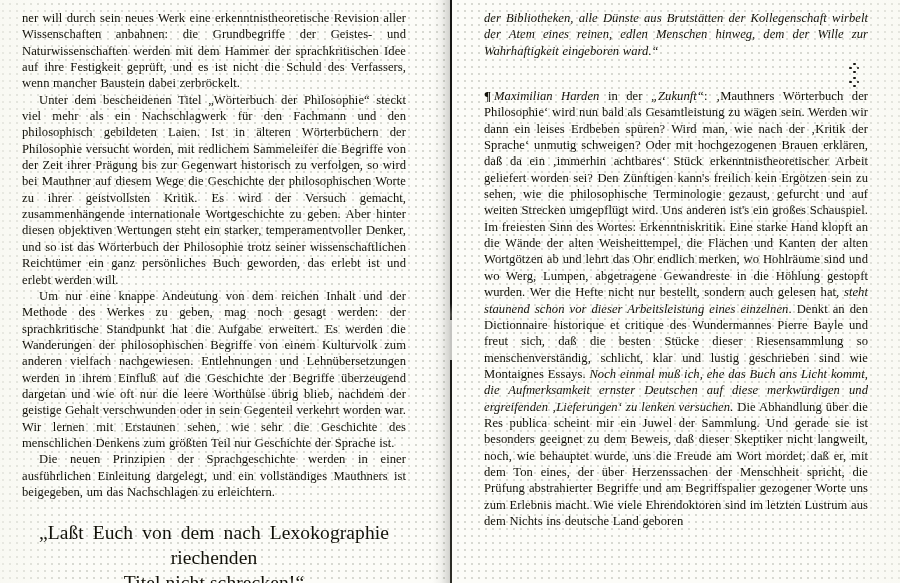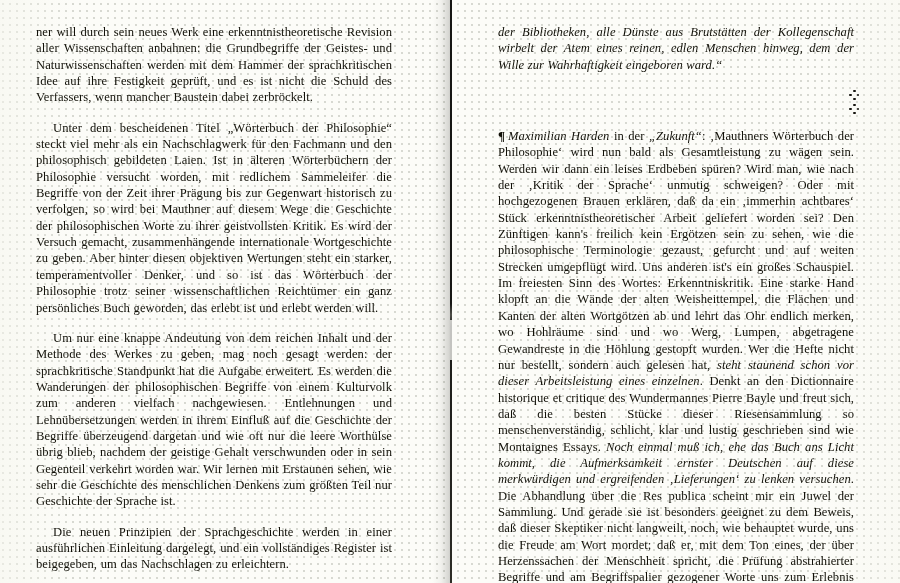--- a/index.html
+++ b/index.html
@@ -70,21 +70,21 @@
 
   .column {
     position: absolute;
     top: 0;
     box-sizing: border-box;
   }
   #col-left  { left: 0px;   width: 430px; padding: 10px 24px 0 22px; }
   #col-right { left: 452px; width: 448px; padding: 10px 32px 0 32px; }
 
   p.para {
-    margin: 14px;
+    margin: 0;
     text-align: justify;
     text-indent: 1.35em;
     font-size: 12.6px;
     line-height: 16.35px;
     letter-spacing: 0.05px;
     word-spacing: 0.4px;
     font-family: Liberation Serif, serif;
     -webkit-font-smoothing: none;
   }
   p.para.noindent { text-indent: 0; }
@@ -149,23 +149,24 @@
   <div id="gutter-line-fade"></div>
 
   <div class="column" id="col-left">
 
     <p class="para noindent">ner will durch sein neues Werk eine erkenntnistheoretische Revision aller Wissenschaften anbahnen: die Grundbegriffe der Geistes- und Naturwissenschaften werden mit dem Hammer der sprachkritischen Idee auf ihre Festigkeit geprüft, und es ist nicht die Schuld des Verfassers, wenn mancher Baustein dabei zerbröckelt.</p>
 
     <p class="para">Unter dem bescheidenen Titel „Wörterbuch der Philosophie“ steckt viel mehr als ein Nachschlagwerk für den Fachmann und den philosophisch gebildeten Laien.  Ist in älteren Wörterbüchern der Philosophie versucht worden, mit redlichem Sammeleifer die Begriffe von der Zeit ihrer Prägung bis zur Gegenwart historisch zu verfolgen, so wird bei Mauthner auf diesem Wege die Geschichte der philosophischen Worte zu ihrer geistvollsten Kritik.  Es wird der Versuch gemacht, zusammenhängende internationale Wortgeschichte zu geben.  Aber hinter diesen objektiven Wertungen steht ein starker, temperamentvoller Denker, und so ist das Wörterbuch der Philosophie trotz seiner wissenschaftlichen Reichtümer ein ganz persönliches Buch geworden, das erlebt ist und erlebt werden will.</p>
 
     <p class="para">Um nur eine knappe Andeutung von dem reichen Inhalt und der Methode des Werkes zu geben, mag noch gesagt werden: der sprachkritische Standpunkt hat die Aufgabe erweitert.  Es werden die Wanderungen der philosophischen Begriffe von einem Kulturvolk zum anderen vielfach nachgewiesen.  Entlehnungen und Lehnübersetzungen werden in ihrem Einfluß auf die Geschichte der Begriffe überzeugend dargetan und wie oft nur die leere Worthülse übrig blieb, nachdem der geistige Gehalt verschwunden oder in sein Gegenteil verkehrt worden war.  Wir lernen mit Erstaunen sehen, wie sehr die Geschichte des menschlichen Denkens zum größten Teil nur Geschichte der Sprache ist.</p>
 
-    <p class="para">Die neuen Prinzipien der Sprachgeschichte werden in einer ausführlichen Einleitung dargelegt, und ein vollständiges Register ist beigegeben, um das Nachschlagen zu erleichtern.</p>
+    <p class="para">Die neuen Prinzipien der Sprachgeschichte werden in einer ausführlichen Einleitung dargelegt, und ein vollständiges Mauthners ist beigegeben, um das Nachschlagen zu erleichtern.</p>
 
     <div class="heading">
+      <span class="line1">„Laßt Euch von dem nach Lexokographie riechenden</span>
       <span class="line2">Titel nicht schrecken!“</span>
     </div>
 
   </div>
 
   <div class="column" id="col-right">
 
     <p class="para noindent it">der Bibliotheken, alle Dünste aus Brutstätten der Kollegenschaft wirbelt der Atem eines reinen, edlen Menschen hinweg, dem der Wille zur Wahrhaftigkeit eingeboren ward.“</p>
 
     <span class="ornament">

